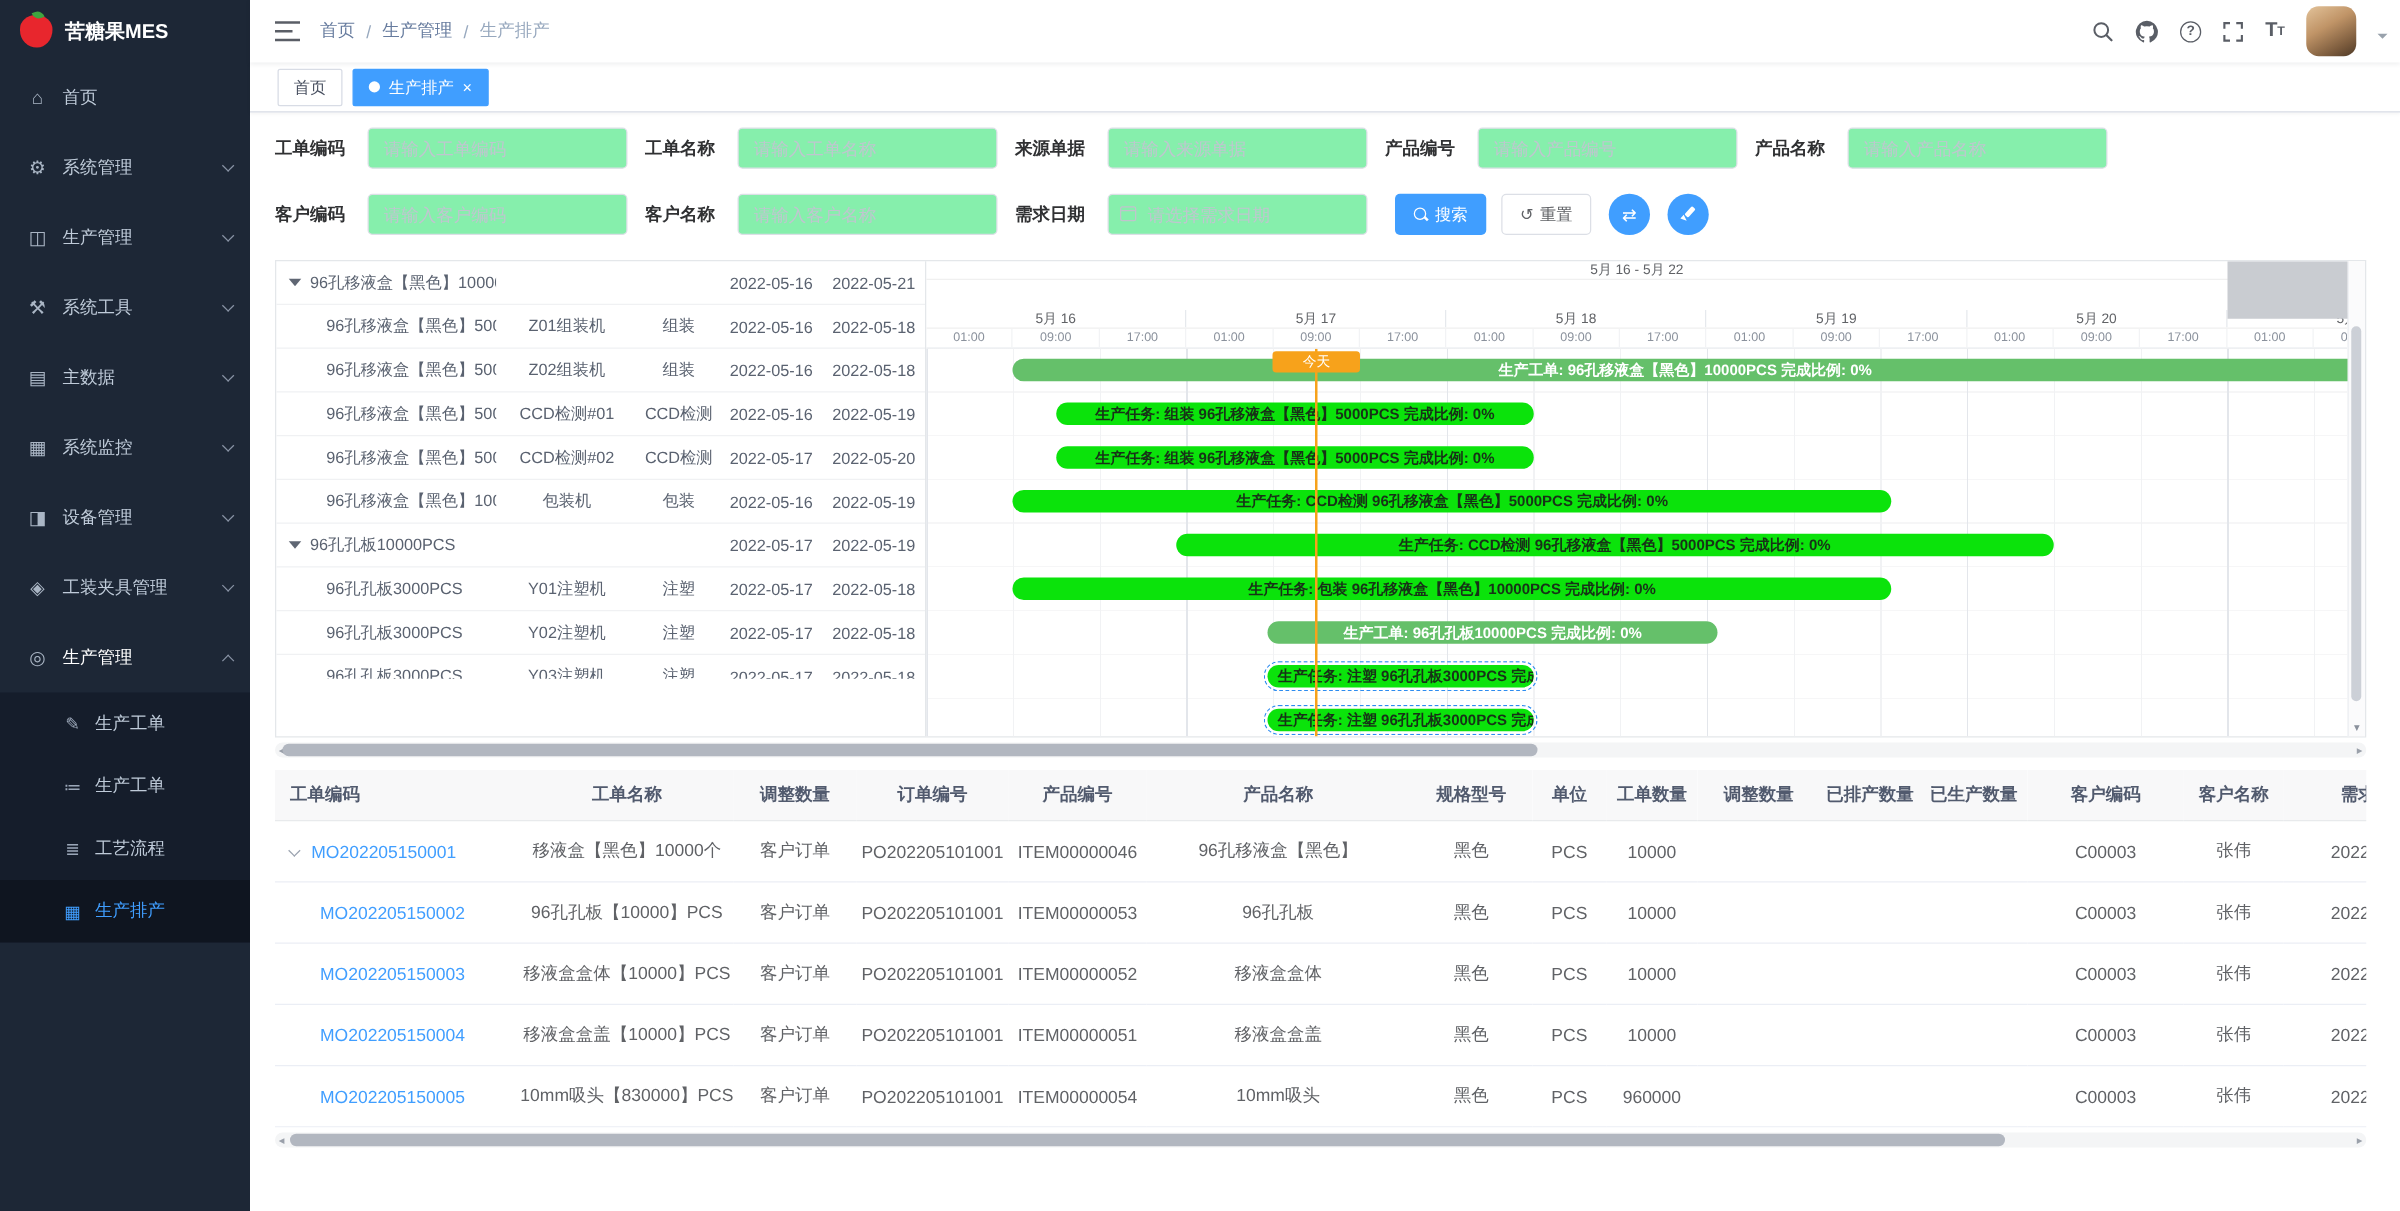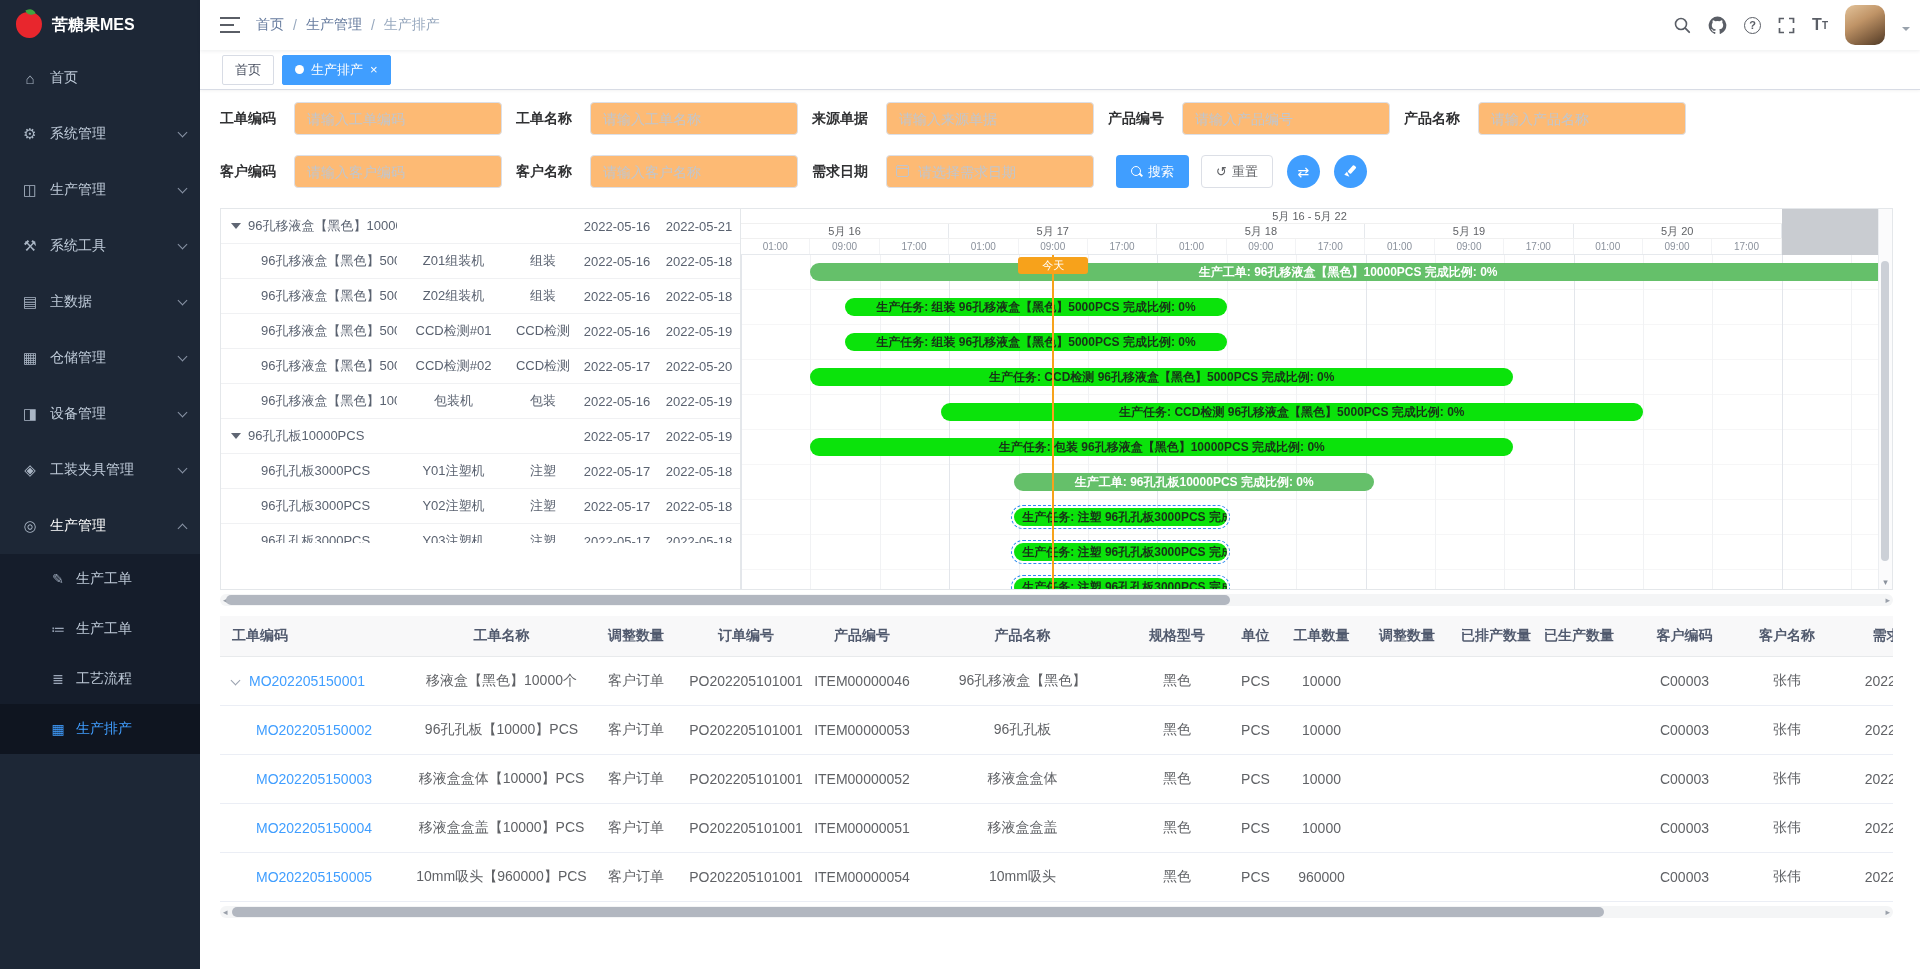--- a/index.html
+++ b/index.html
@@ -51,21 +51,21 @@
   .tag .dot{width:9px;height:9px;border-radius:50%;background:#fff;}
   .tag-close{font-size:13px;line-height:1;}
 
   
   .content{padding:12px 12px 0 20px;flex:1;overflow:hidden;}
   .filter-row{display:flex;align-items:center;margin-bottom:20px;}
   .fgroups{display:flex;align-items:center;}
   .fgroup{display:flex;align-items:center;margin-right:14px;}
   .flabel{font-size:14px;font-weight:600;color:#303133;width:64px;margin-right:10px;white-space:nowrap;}
   .finput-wrap{position:relative;display:inline-flex;}
-  .finput{width:208px;height:33px;border:1px solid #dcdfe6;border-radius:4px;padding:0 12px;font-size:14px;color:#606266;outline:none;background:#fdba74;}
+  .finput{width:208px;height:33px;border:1px solid #dcdfe6;border-radius:4px;padding:0 12px;font-size:14px;color:#606266;outline:none;background:#86efac;}
   .finput::placeholder{color:#bfc6cf;}
   .finput-wrap.date .finput{padding-left:31px;}
   .cal-icon{position:absolute;left:10px;top:10px;width:13px;height:12px;border:1.4px solid #c0c4cc;border-radius:2px;}
   .cal-icon::before{content:"";position:absolute;top:2px;left:0;right:0;height:1.4px;background:#c0c4cc;}
   .btn{height:33px;border:none;border-radius:4px;font-size:13px;display:inline-flex;align-items:center;gap:5px;cursor:pointer;font-family:inherit;}
   .btn-primary{background:var(--accent);color:#fff;padding:0 15px;margin-left:8px;}
   .btn-plain{background:#fff;color:#606266;border:1px solid #dcdfe6;padding:0 14px;margin-left:12px;}
   .btn-circle{width:33px;height:33px;border-radius:50%;background:var(--accent);color:#fff;border:none;margin-left:14px;display:inline-flex;align-items:center;justify-content:center;font-size:14px;cursor:pointer;}
   .mag{width:12px;height:12px;position:relative;display:inline-block;}
   .mag::before{content:"";position:absolute;left:0;top:0;width:8px;height:8px;border:1.6px solid #fff;border-radius:50%;}
@@ -81,21 +81,21 @@
   .g-hcell{text-align:center;flex-shrink:0;}
   .g-lbody{height:334px;overflow:hidden;}
   .g-lrow{height:35px;display:flex;align-items:center;border-bottom:1px solid #f0f1f3;font-size:13px;color:#5a6270;cursor:pointer;}
   .g-cell{flex-shrink:0;text-align:center;white-space:nowrap;overflow:hidden;}
   .g-cell.name{display:flex;align-items:center;text-align:left;padding-left:10px;}
   .g-cell.name.lv1{padding-left:40px;}
   .g-cell.name .nm{overflow:hidden;white-space:nowrap;}
   .tri{width:0;height:0;border-left:5px solid transparent;border-right:5px solid transparent;border-top:6px solid #5f6673;margin-right:7px;flex-shrink:0;cursor:pointer;}
   .g-right{flex:1;position:relative;overflow:hidden;min-width:0;}
   .g-range{height:15px;line-height:15px;text-align:center;font-size:11px;color:#606266;border-bottom:1px solid #f0f0f0;}
-  .g-days{height:15px;display:flex;border-bottom:1px solid #f0f0f0;overflow:hidden;}
+  .g-days{height:15px;display:flex;border-bottom:1px solid #f0f0f0;overflow:hidden;margin-top:24px;}
   .g-day{width:208.17px;flex-shrink:0;text-align:center;font-size:11px;line-height:15px;color:#606266;border-right:1px solid #e6e9ed;}
   .g-hours{height:16px;display:flex;border-bottom:1px solid #e6e9ed;overflow:hidden;}
   .g-hour{width:69.39px;flex-shrink:0;text-align:center;font-size:10px;line-height:16px;color:#8a919c;border-right:1px solid #f2f3f5;}
   .wk-shade{position:absolute;top:0;left:1041px;width:200px;height:46px;background:#c9ccd1;z-index:2;}
   .g-body{position:relative;height:334px;overflow:hidden;
     background-image:
       repeating-linear-gradient(90deg,#e3e6eb 0 1px,transparent 1px 208.17px),
       repeating-linear-gradient(90deg,#f1f2f4 0 1px,transparent 1px 69.39px),
       repeating-linear-gradient(180deg,transparent 0 34px,#f6f6f7 34px 35px);}
   .g-bar{position:absolute;height:18px;line-height:18px;border-radius:9px;text-align:center;font-size:12px;font-weight:700;overflow:hidden;white-space:nowrap;padding:0 8px;cursor:pointer;z-index:3;}
@@ -158,21 +158,21 @@
           <span class="mi-label">系统工具</span>
           <span class="chev"></span>
         </div>
         <div class="menu-item">
           <span class="mi-icon">▤</span>
           <span class="mi-label">主数据</span>
           <span class="chev"></span>
         </div>
         <div class="menu-item">
           <span class="mi-icon">▦</span>
-          <span class="mi-label">仓储管理</span>
+          <span class="mi-label">系统监控</span>
           <span class="chev"></span>
         </div>
         <div class="menu-item">
           <span class="mi-icon">◨</span>
           <span class="mi-label">设备管理</span>
           <span class="chev"></span>
         </div>
         <div class="menu-item">
           <span class="mi-icon">◈</span>
           <span class="mi-label">工装夹具管理</span>
@@ -573,21 +573,21 @@
                 <td>10000</td>
                 <td></td>
                 <td></td>
                 <td></td>
                 <td>C00003</td>
                 <td>张伟</td>
                 <td>2022-05-20</td>
               </tr>
               <tr>
                 <td class="codecell noexp"><span class="link">MO202205150005</span></td>
-                <td>10mm吸头【960000】PCS</td>
+                <td>10mm吸头【830000】PCS</td>
                 <td>客户订单</td>
                 <td>PO202205101001</td>
                 <td>ITEM00000054</td>
                 <td>10mm吸头</td>
                 <td>黑色</td>
                 <td>PCS</td>
                 <td>960000</td>
                 <td></td>
                 <td></td>
                 <td></td>

